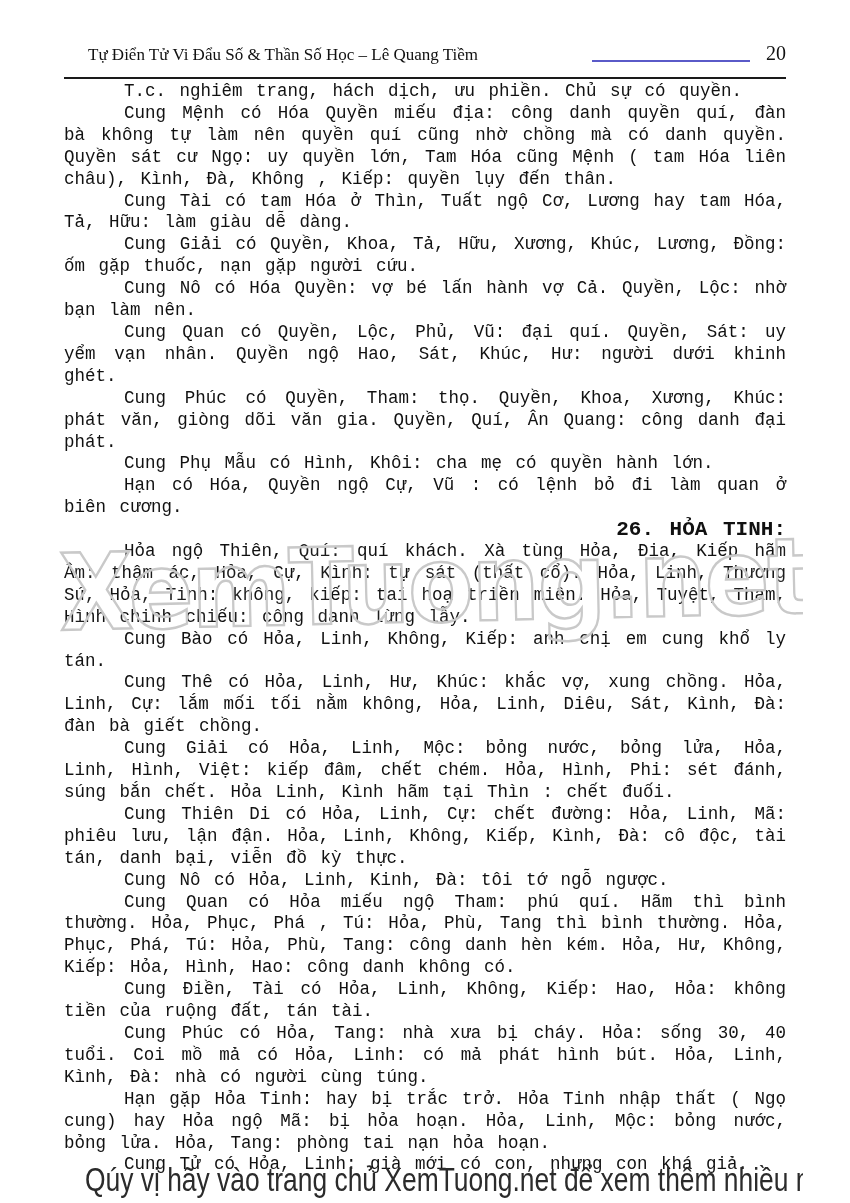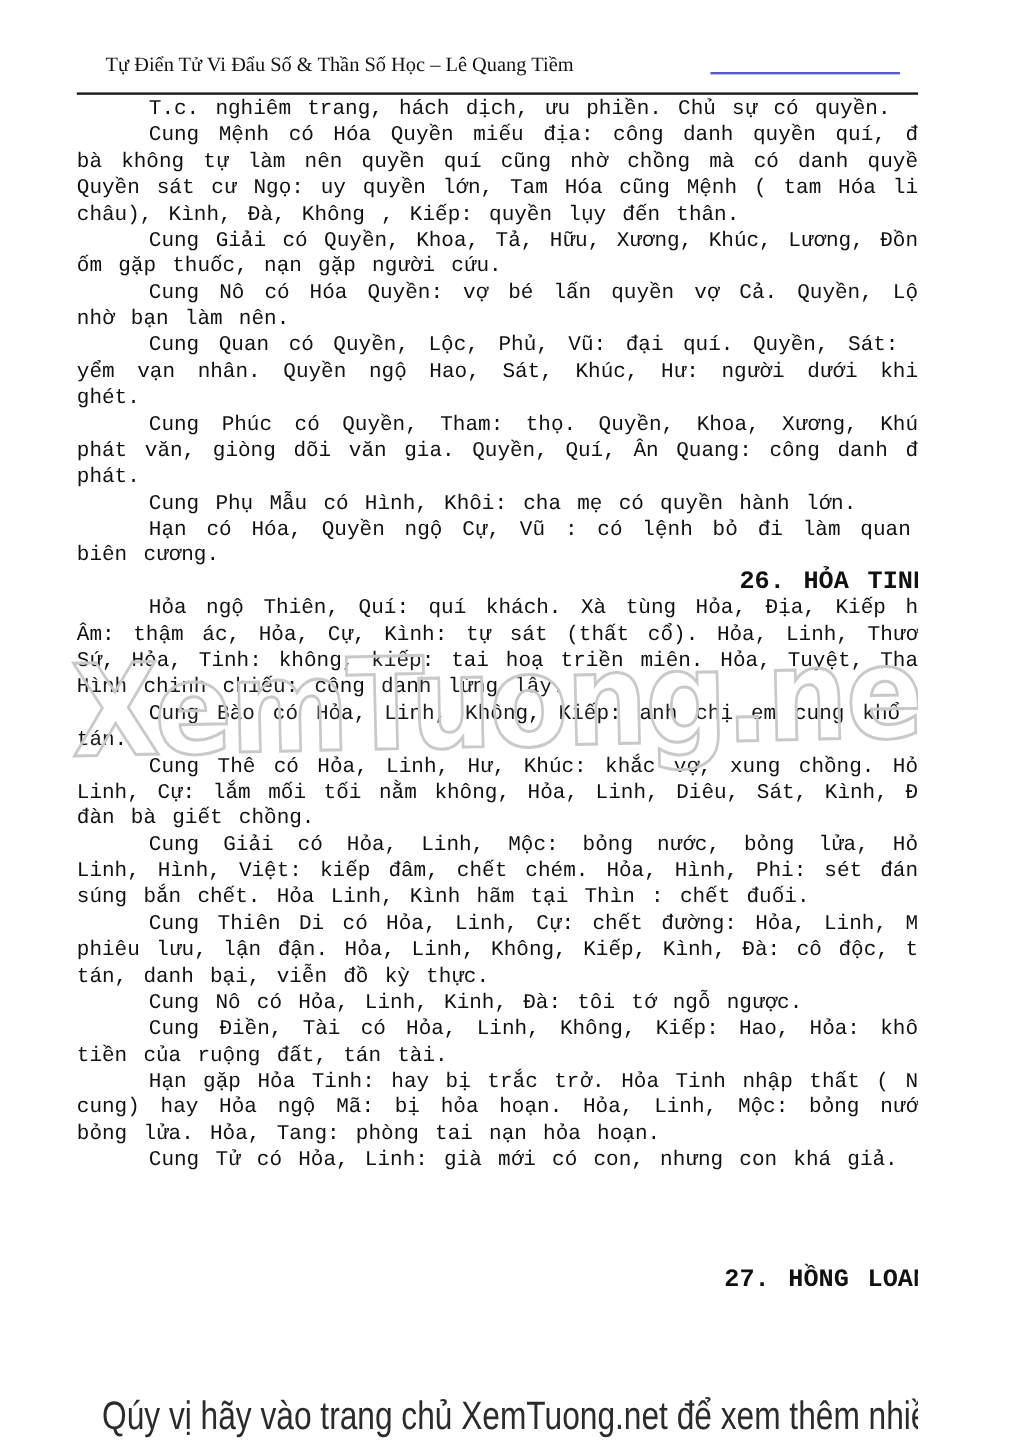--- a/index.html
+++ b/index.html
@@ -4,20 +4,21 @@
 <style>
   html, body { margin: 0; padding: 0; background: #ffffff; }
   .page {
     position: relative;
     width: 765px;
     height: 1203px;
     background: #ffffff;
     overflow: hidden;
     font-family: "Liberation Serif", "DejaVu Serif", serif;
     color: #111111;
+    padding-left: 38px;
   }
   .inner {
     position: absolute;
     left: 64px;
     top: 0;
     width: 722px;
   }
   .header-row {
     display: flex;
     align-items: baseline;
@@ -108,36 +109,39 @@
       <span class="header-spacer"></span>
       <span class="header-underline"></span>
       <span class="header-pagenum">20</span>
     </div>
 
     <div class="header-rule"></div>
 
     <div class="body-text">
       <p>T.c. nghiêm trang, hách dịch, ưu phiền. Chủ sự có quyền.</p>
       <p>Cung Mệnh có Hóa Quyền miếu địa: công danh quyền quí, đàn bà không tự làm nên quyền quí cũng nhờ chồng mà có danh quyền. Quyền sát cư Ngọ: uy quyền lớn, Tam Hóa cũng Mệnh ( tam Hóa liên châu), Kình, Đà, Không , Kiếp: quyền lụy đến thân.</p>
+      <p>Cung Tài có tam Hóa ở Thìn, Tuất ngộ Cơ, Lương hay tam Hóa, Tả, Hữu: làm giàu dễ dàng.</p>
       <p>Cung Giải có Quyền, Khoa, Tả, Hữu, Xương, Khúc, Lương, Đồng: ốm gặp thuốc, nạn gặp người cứu.</p>
-      <p>Cung Nô có Hóa Quyền: vợ bé lấn quyền vợ Cả. Quyền, Lộc: nhờ bạn làm nên.</p>
+      <p>Cung Nô có Hóa Quyền: vợ bé lấn hành vợ Cả. Quyền, Lộc: nhờ bạn làm nên.</p>
       <p>Cung Quan có Quyền, Lộc, Phủ, Vũ: đại quí. Quyền, Sát: uy yểm vạn nhân. Quyền ngộ Hao, Sát, Khúc, Hư: người dưới khinh ghét.</p>
       <p>Cung Phúc có Quyền, Tham: thọ. Quyền, Khoa, Xương, Khúc: phát văn, giòng dõi văn gia. Quyền, Quí, Ân Quang: công danh đại phát.</p>
       <p>Cung Phụ Mẫu có Hình, Khôi: cha mẹ có quyền hành lớn.</p>
       <p>Hạn có Hóa, Quyền ngộ Cự, Vũ : có lệnh bỏ đi làm quan ở biên cương.</p>
 
       <p class="section-heading">26. HỎA TINH:</p>
 
       <p>Hỏa ngộ Thiên, Quí: quí khách. Xà tùng Hỏa, Địa, Kiếp hãm Âm: thậm ác, Hỏa, Cự, Kình: tự sát (thất cổ). Hỏa, Linh, Thương Sứ, Hỏa, Tinh: không, kiếp: tai hoạ triền miên. Hỏa, Tuyệt, Tham, Hình chinh chiếu: công danh lừng lẫy.</p>
       <p>Cung Bào có Hỏa, Linh, Không, Kiếp: anh chị em cung khổ ly tán.</p>
       <p>Cung Thê có Hỏa, Linh, Hư, Khúc: khắc vợ, xung chồng. Hỏa, Linh, Cự: lắm mối tối nằm không, Hỏa, Linh, Diêu, Sát, Kình, Đà: đàn bà giết chồng.</p>
       <p>Cung Giải có Hỏa, Linh, Mộc: bỏng nước, bỏng lửa, Hỏa, Linh, Hình, Việt: kiếp đâm, chết chém. Hỏa, Hình, Phi: sét đánh, súng bắn chết. Hỏa Linh, Kình hãm tại Thìn : chết đuối.</p>
       <p>Cung Thiên Di có Hỏa, Linh, Cự: chết đường: Hỏa, Linh, Mã: phiêu lưu, lận đận. Hỏa, Linh, Không, Kiếp, Kình, Đà: cô độc, tài tán, danh bại, viễn đồ kỳ thực.</p>
       <p>Cung Nô có Hỏa, Linh, Kinh, Đà: tôi tớ ngỗ ngược.</p>
+      <p>Cung Quan có Hỏa miếu ngộ Tham: phú quí. Hãm thì bình thường. Hỏa, Phục, Phá , Tú: Hỏa, Phù, Tang thì bình thường. Hỏa, Phục, Phá, Tú: Hỏa, Phù, Tang: công danh hèn kém. Hỏa, Hư, Không, Kiếp: Hỏa, Hình, Hao: công danh không có.</p>
       <p>Cung Điền, Tài có Hỏa, Linh, Không, Kiếp: Hao, Hỏa: không tiền của ruộng đất, tán tài.</p>
+      <p>Cung Phúc có Hỏa, Tang: nhà xưa bị cháy. Hỏa: sống 30, 40 tuổi. Coi mồ mả có Hỏa, Linh: có mả phát hình bút. Hỏa, Linh, Kình, Đà: nhà có người cùng túng.</p>
       <p>Hạn gặp Hỏa Tinh: hay bị trắc trở. Hỏa Tinh nhập thất ( Ngọ cung) hay Hỏa ngộ Mã: bị hỏa hoạn. Hỏa, Linh, Mộc: bỏng nước, bỏng lửa. Hỏa, Tang: phòng tai nạn hỏa hoạn.</p>
       <p>Cung Tử có Hỏa, Linh: già mới có con, nhưng con khá giả.</p>
 
       <p class="section-heading last">27. HỒNG LOAN:</p>
     </div>
   </div>
 
   <div class="watermark">XemTuong.net</div>
 
   <div class="footer-bar">Qúy vị hãy vào trang chủ XemTuong.net để xem thêm nhiều mục hay khác</div>

